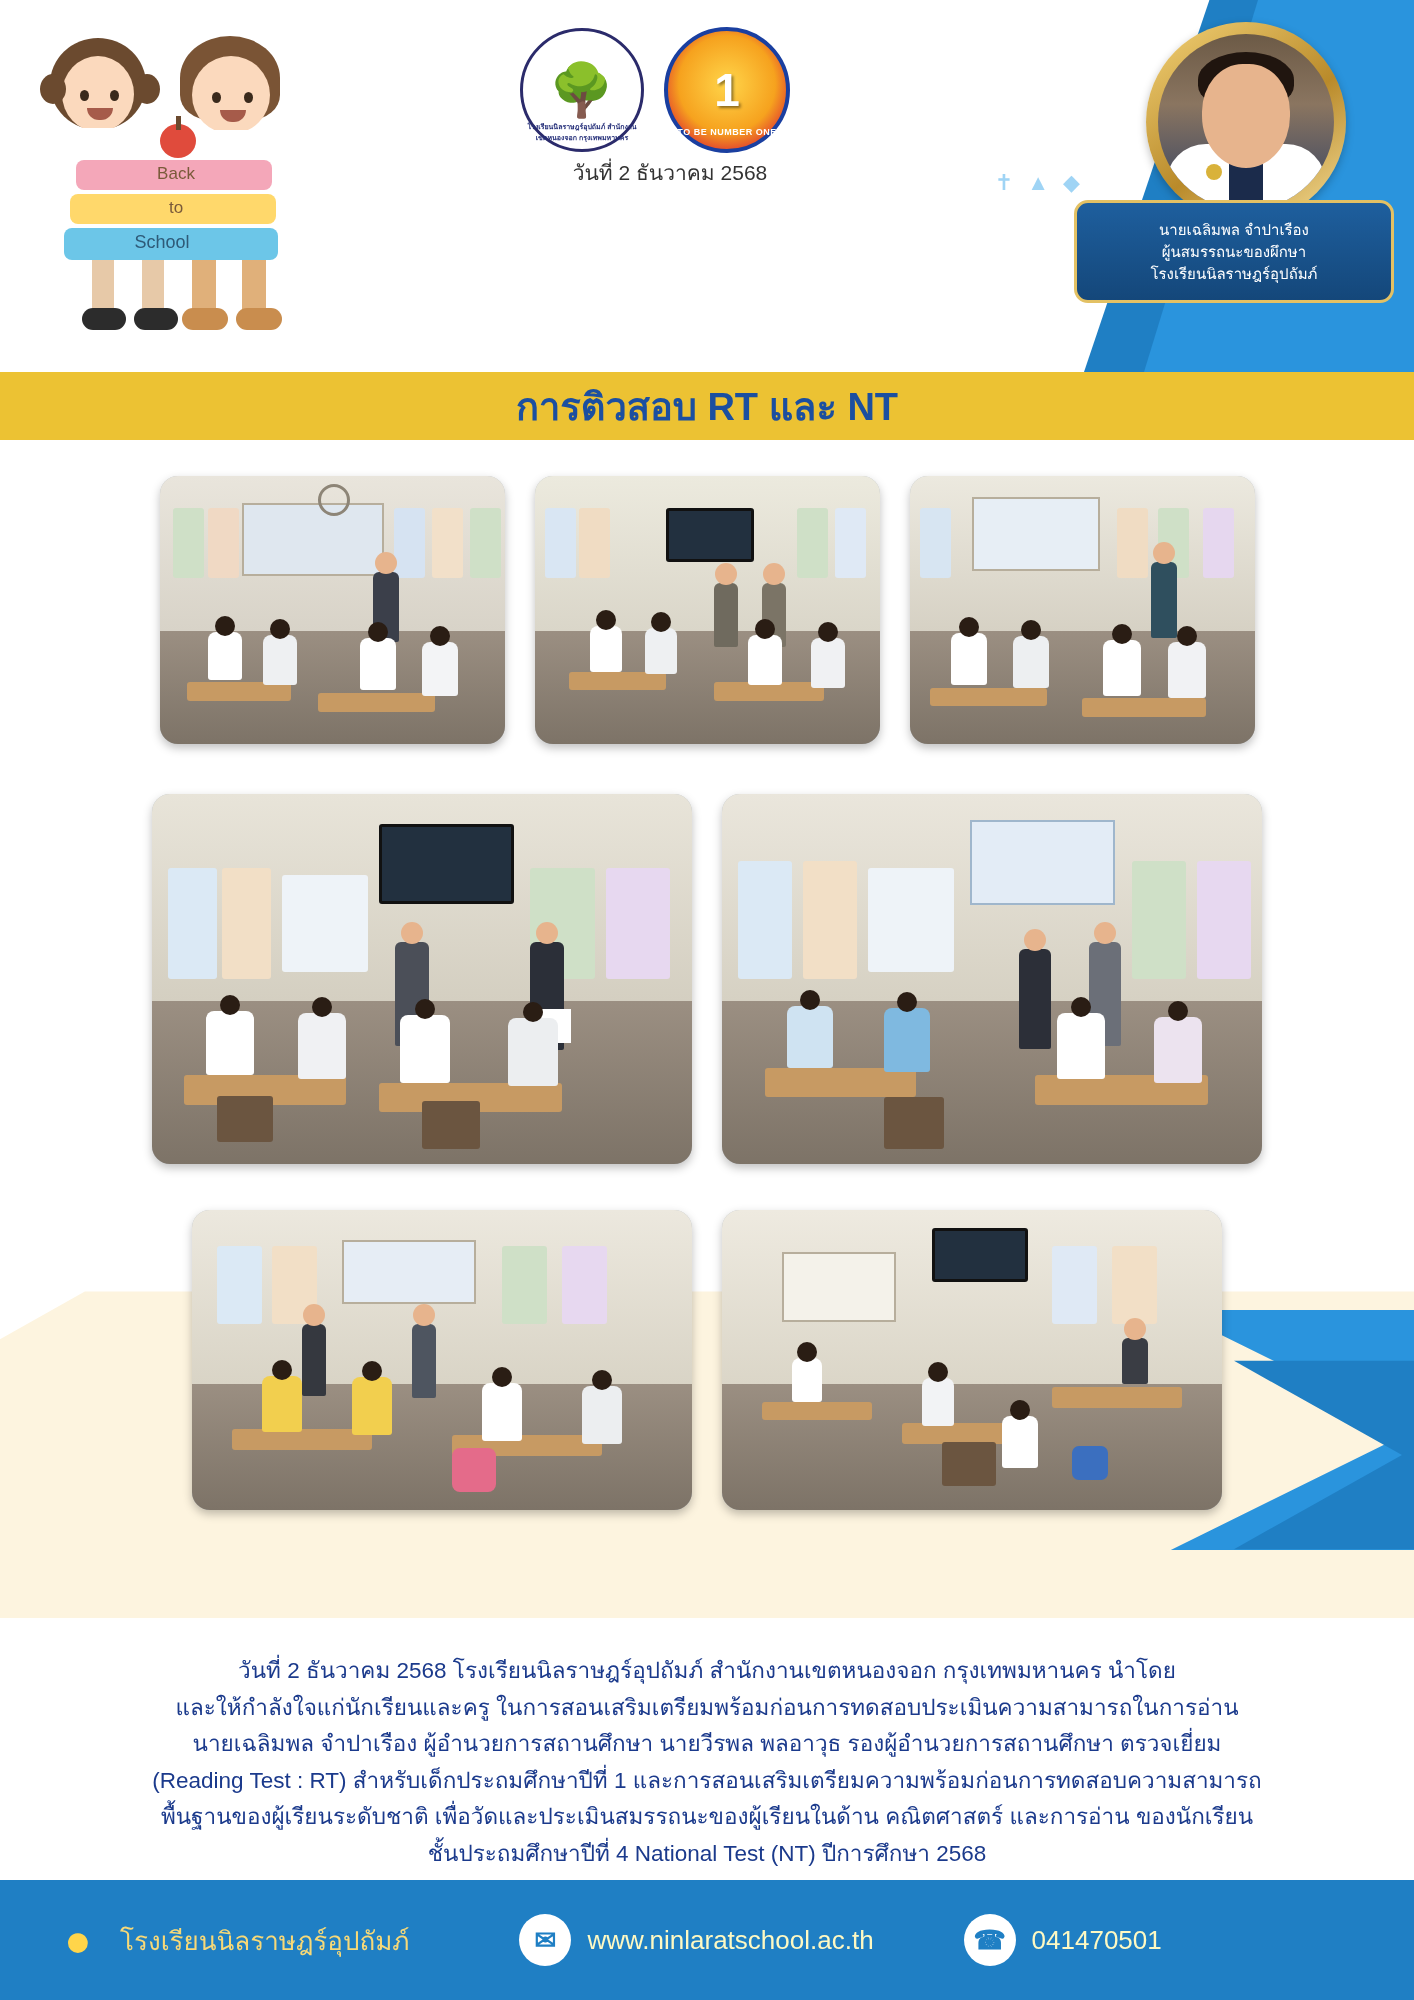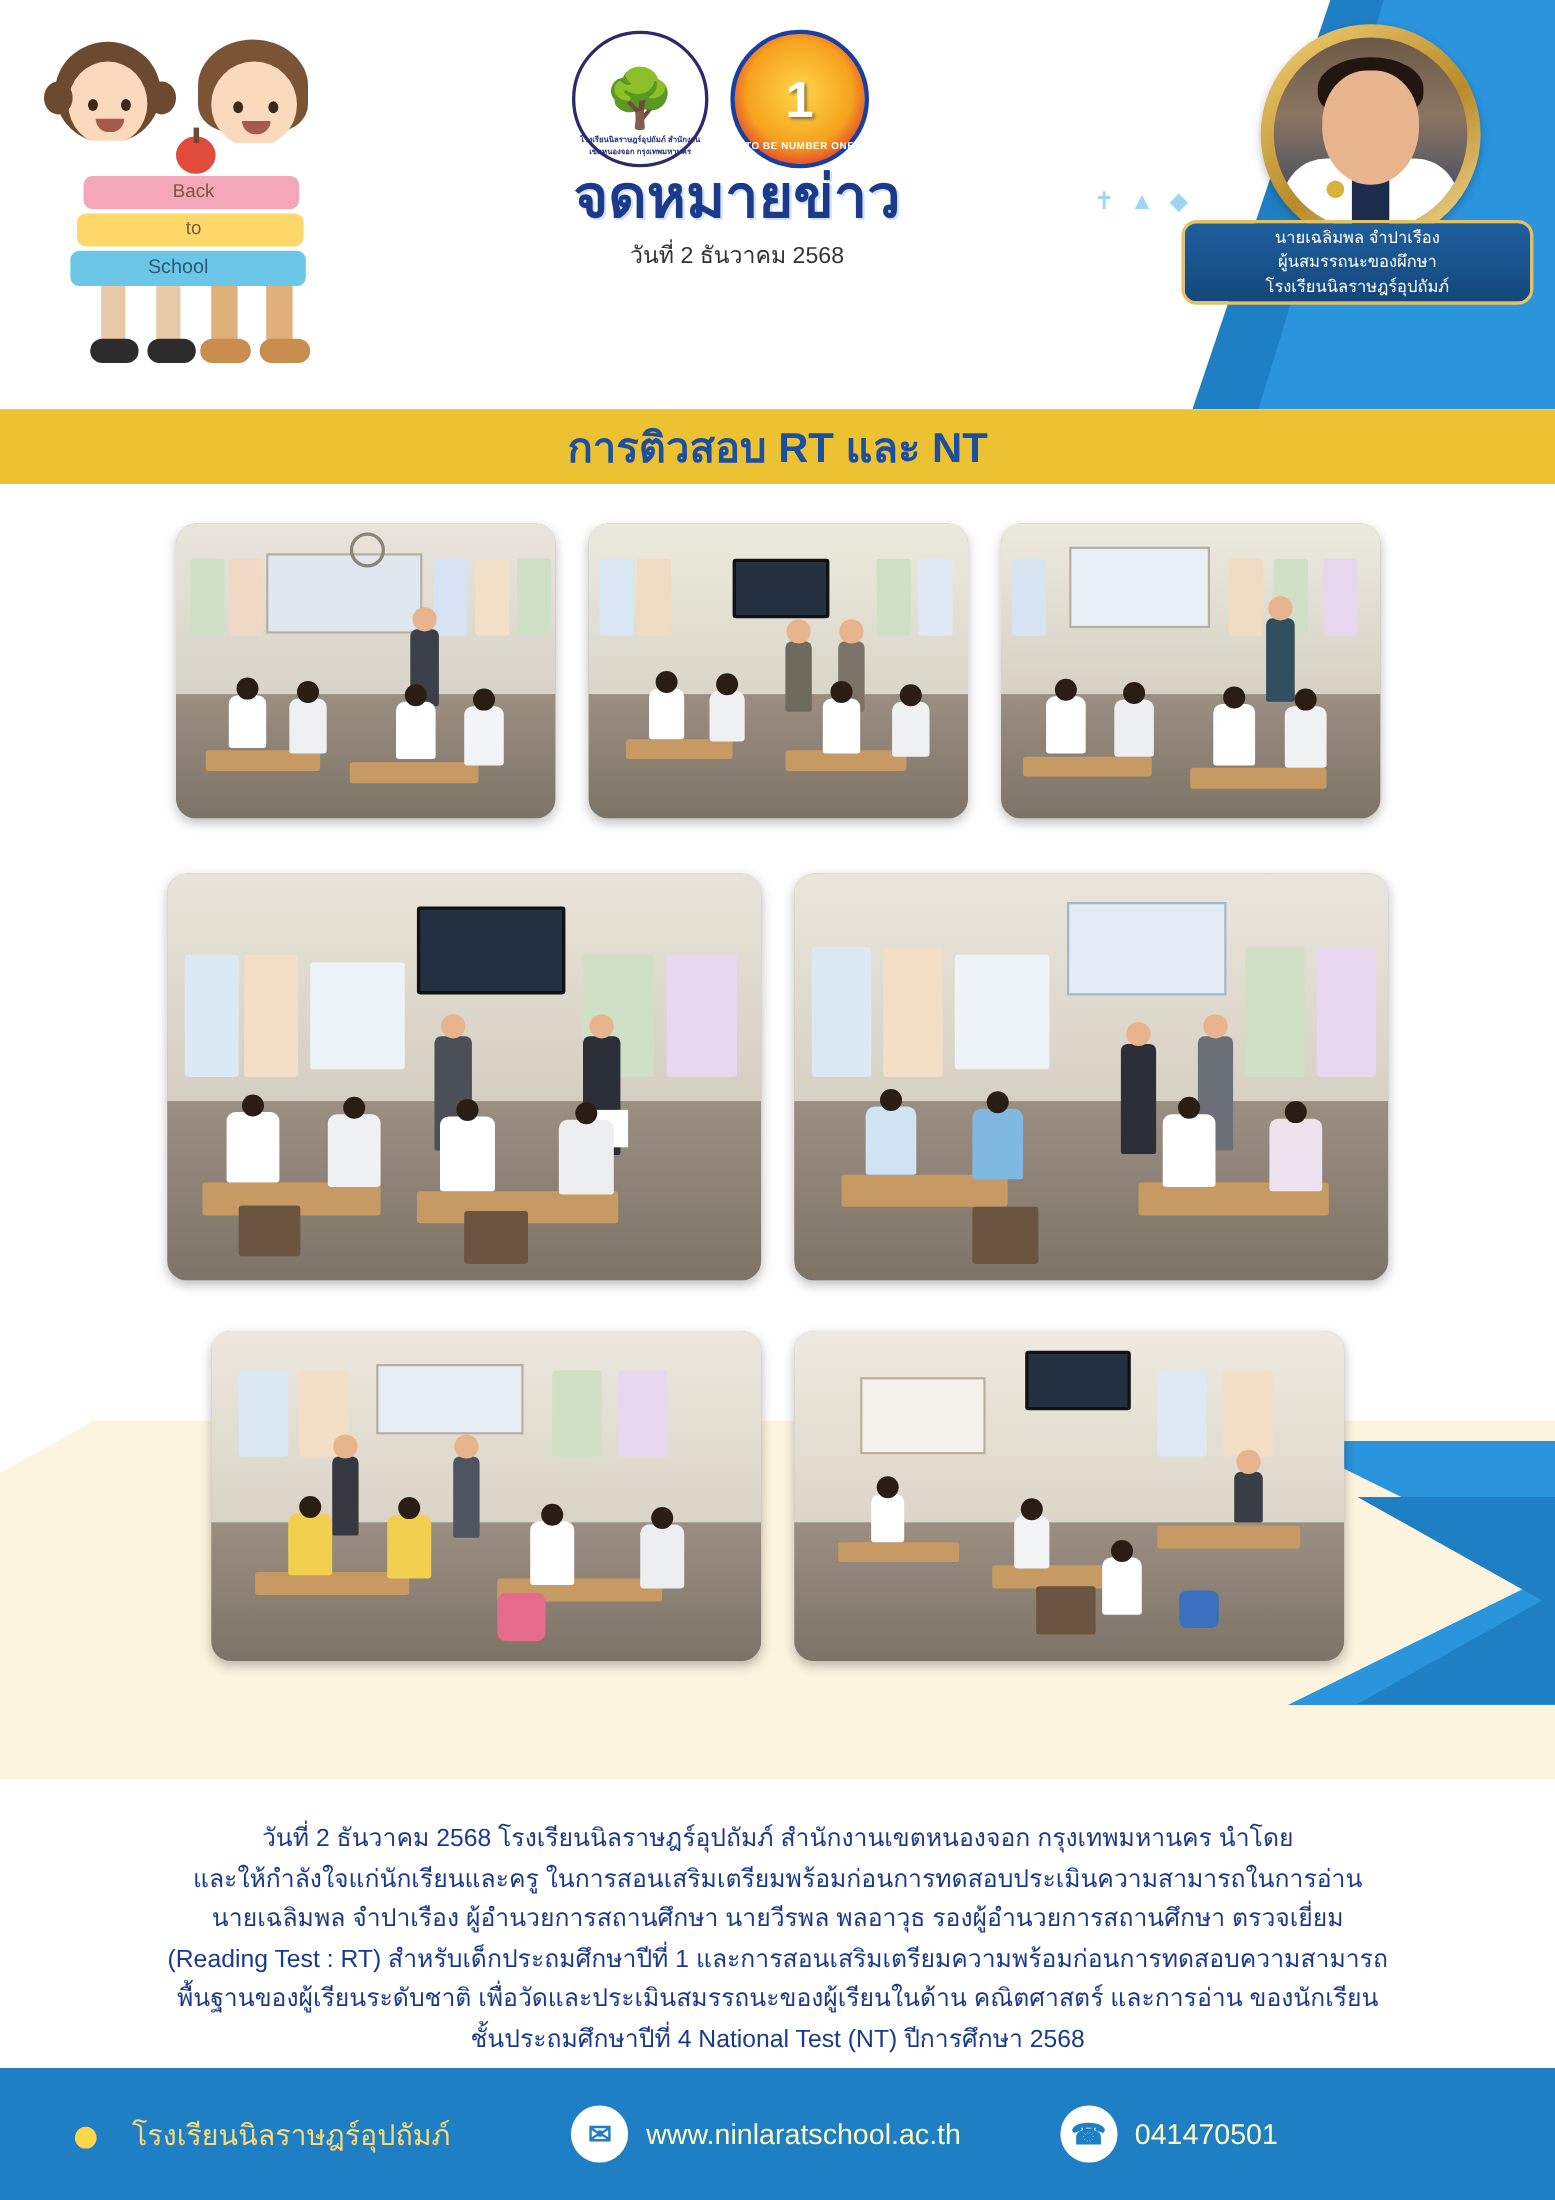--- a/index.html
+++ b/index.html
@@ -113,21 +113,21 @@
     width:34px;height:70px;background:#1b2b4b;
   }
   .medal{
     position:absolute;left:40px;top:20px;width:16px;height:16px;border-radius:50%;
     background:#d9b23a;
   }
   .name-plate{
     position:absolute;right:20px;top:200px;width:290px;
     background:linear-gradient(180deg,#1e5f9e,#14477a);
     border:3px solid #e3c164;border-radius:14px;
-    padding:3px 12px;text-align:center;color:#fff;
+    padding:16px 12px;text-align:center;color:#fff;
   }
   .name-plate div{font-size:15px;line-height:1.45;}
 
   .birds{
     position:absolute;right:330px;top:170px;color:#9fd4f5;font-size:22px;letter-spacing:4px;
   }
 
   
   .banner{
     position:relative;width:1414px;height:68px;
@@ -257,21 +257,20 @@
     </div>
     <div class="logo-circle logo-tobe">
       <span class="tobe-one">1</span>
       <span class="tobe-text">TO BE NUMBER ONE</span>
     </div>
   </div>
 
   <div class="birds">✝ ▲ ◆</div>
 
   <div class="title-block">
-    <h1 class="main-title">จดหมายข่าว</h1>
     <div class="date-line">วันที่ 2 ธันวาคม 2568</div>
   </div>
 
   <div class="portrait-wrap">
     <div class="portrait-ring">
       <div class="portrait-inner">
         <div class="suit">
             <span class="medal"></span>
           </div>
         <div class="hair"></div>

